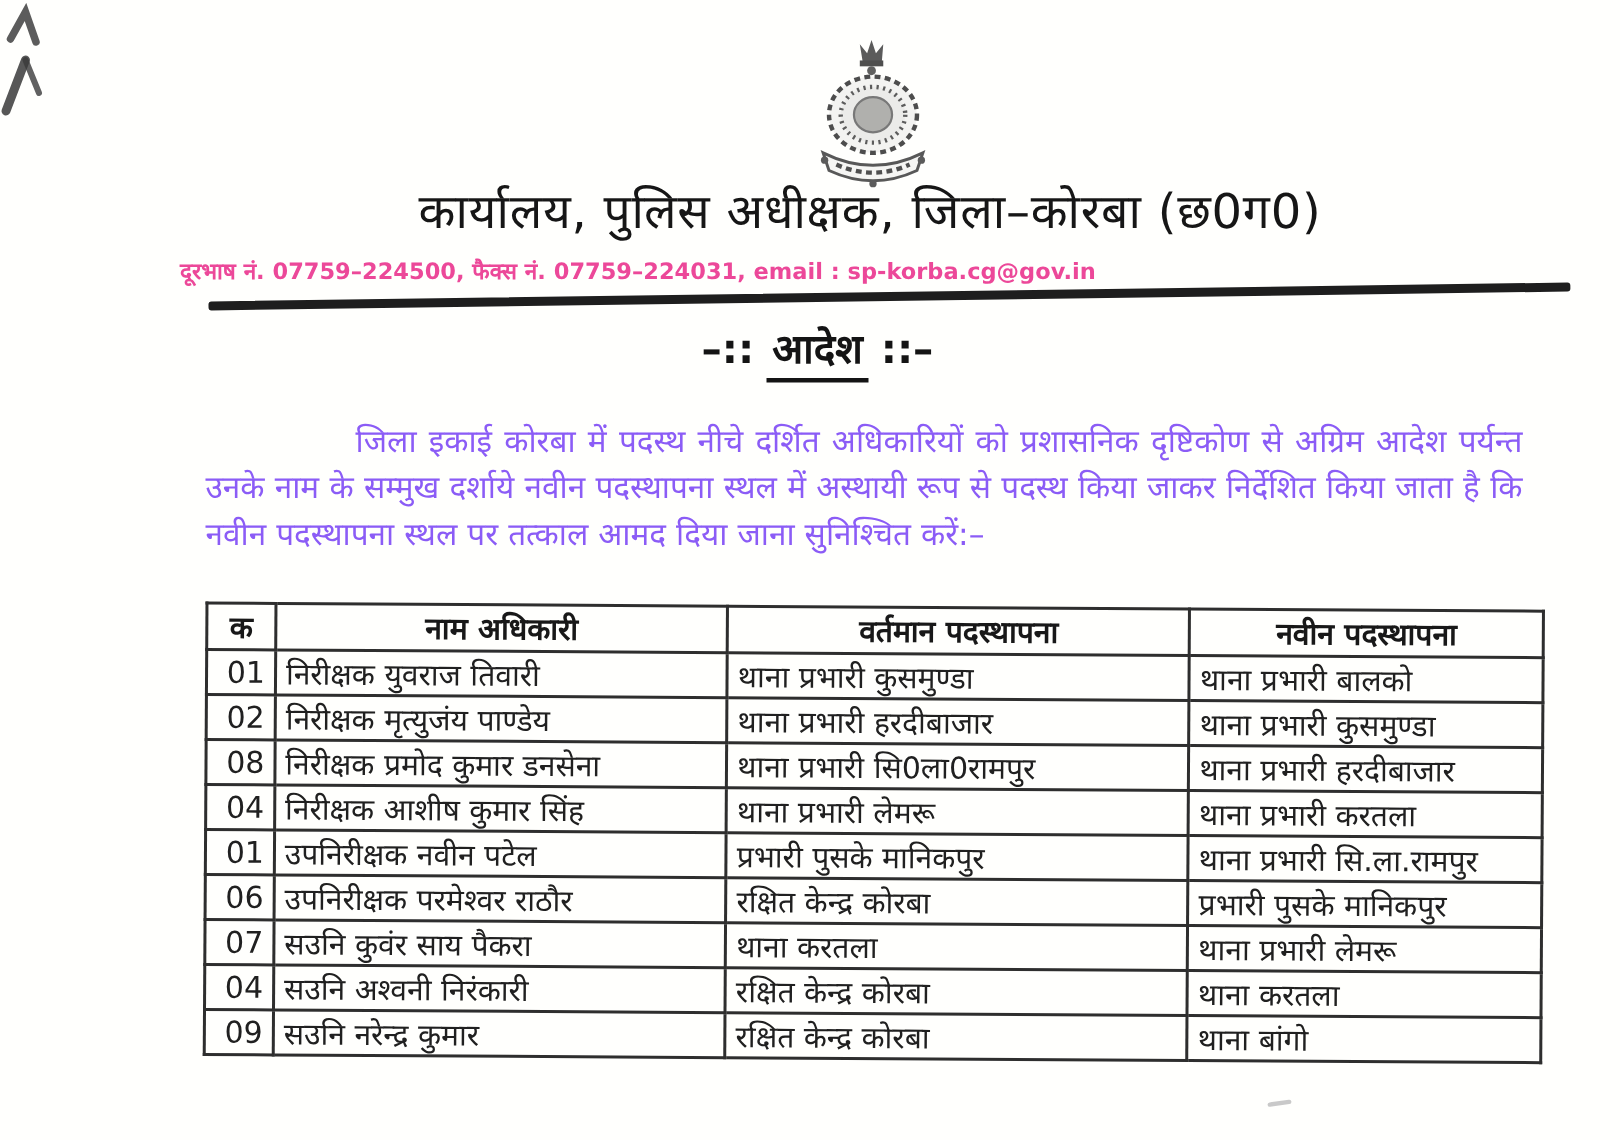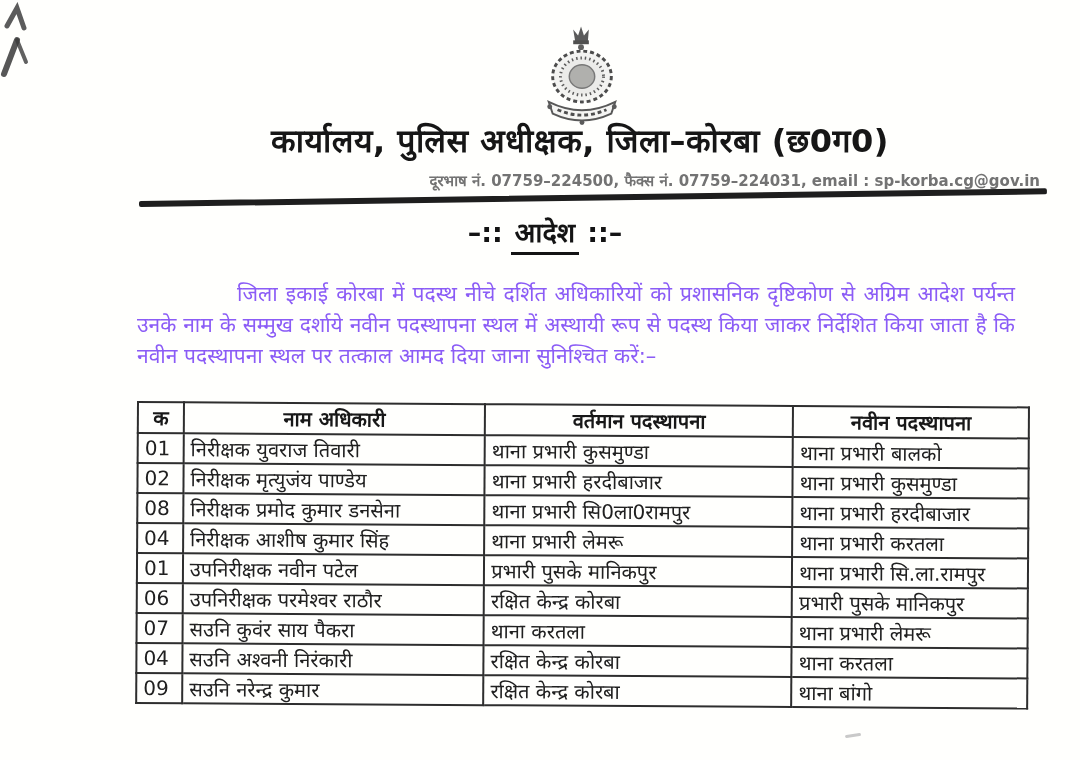--- a/index.html
+++ b/index.html
@@ -13,25 +13,25 @@
 
   
   .corner-marks{left:0;top:2px;width:44px;height:80px;}
 
   
   .emblem{left:538px;top:24px;width:88px;height:104px;opacity:.9;filter:blur(.3px);}
 
   
   .office-title{
     left:100px;top:118px;width:960px;text-align:center;
-    font-size:32px;font-weight:bold;letter-spacing:.5px;color:#161616;
+    font-size:32px;font-weight:normal;letter-spacing:.5px;color:#161616;
   }
   .contact-line{
-    left:120px;top:170px;width:920px;text-align:right;
-    font-size:15px;font-weight:bold;color:#737373;
+    left:120px;top:170px;width:920px;text-align:left;
+    font-size:15px;font-weight:bold;color:#ec4899;
   }
   .header-rule{
     left:139px;top:201px;width:908px;height:6px;background:#1e1e1e;
     transform:rotate(-0.8deg);transform-origin:left center;border-radius:2px;
   }
 
   
   .order-heading{
     left:0;top:213px;width:1090px;text-align:center;
     font-size:27px;font-weight:bold;color:#141414;
@@ -50,21 +50,21 @@
   
   table.orders{
     position:absolute;left:137px;top:401px;width:893px;
     border-collapse:collapse;transform:rotate(0.35deg);transform-origin:top left;
   }
   table.orders th,table.orders td{
     border:2px solid #2e2e2e;padding:0 6px;height:28px;
     font-size:20px;color:#202020;vertical-align:middle;white-space:nowrap;overflow:hidden;
   }
   table.orders th{font-weight:bold;font-size:20px;text-align:center;height:29px;color:#181818;}
-  td.c-serial{text-align:left;font-family:"DejaVu Sans",sans-serif;font-size:18px;font-weight:500;}
+  td.c-serial{text-align:right;font-family:"DejaVu Sans",sans-serif;font-size:18px;font-weight:500;}
   td.c-name{text-align:left;padding-left:9px;font-weight:500;}
   td.c-cur{text-align:left;padding-left:14px;font-weight:500;}
   td.c-new{text-align:left;padding-left:14px;font-weight:500;}
 
   .scan-smudge{left:845px;top:734px;width:16px;height:3px;background:#c9c9c9;
     border-radius:2px;transform:rotate(-8deg);}
 </style>
 </head>
 <body>
 

